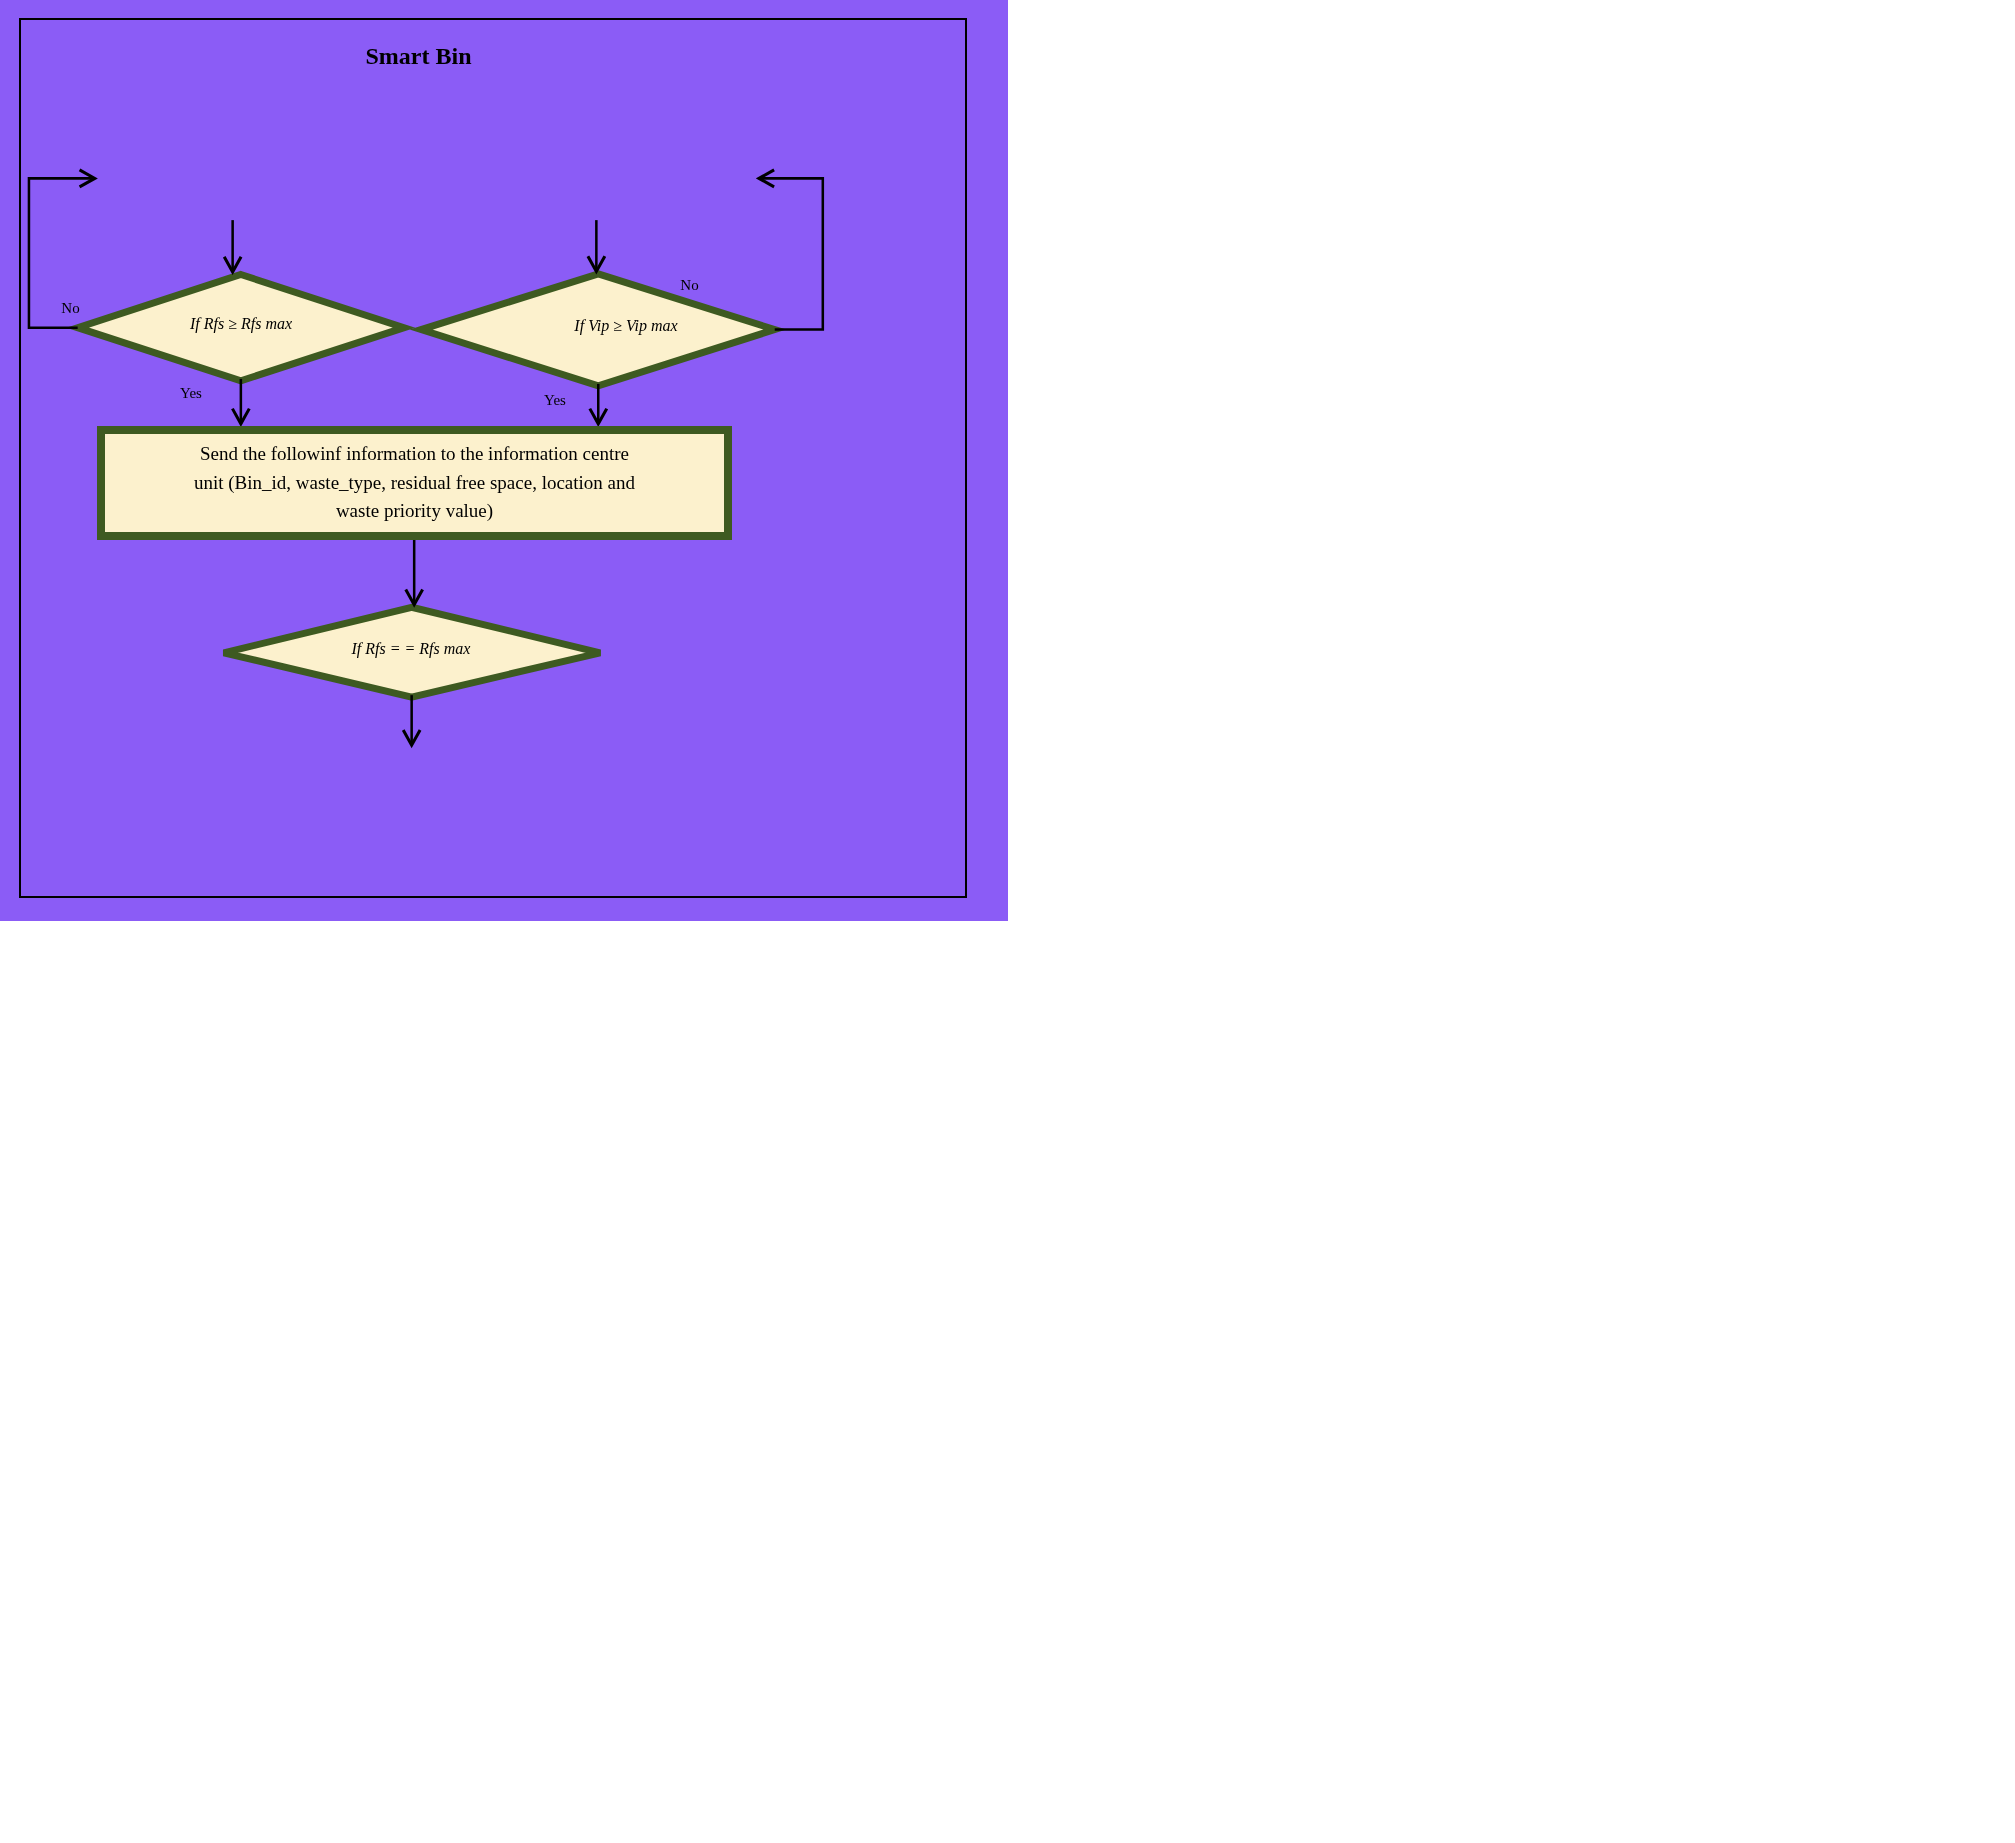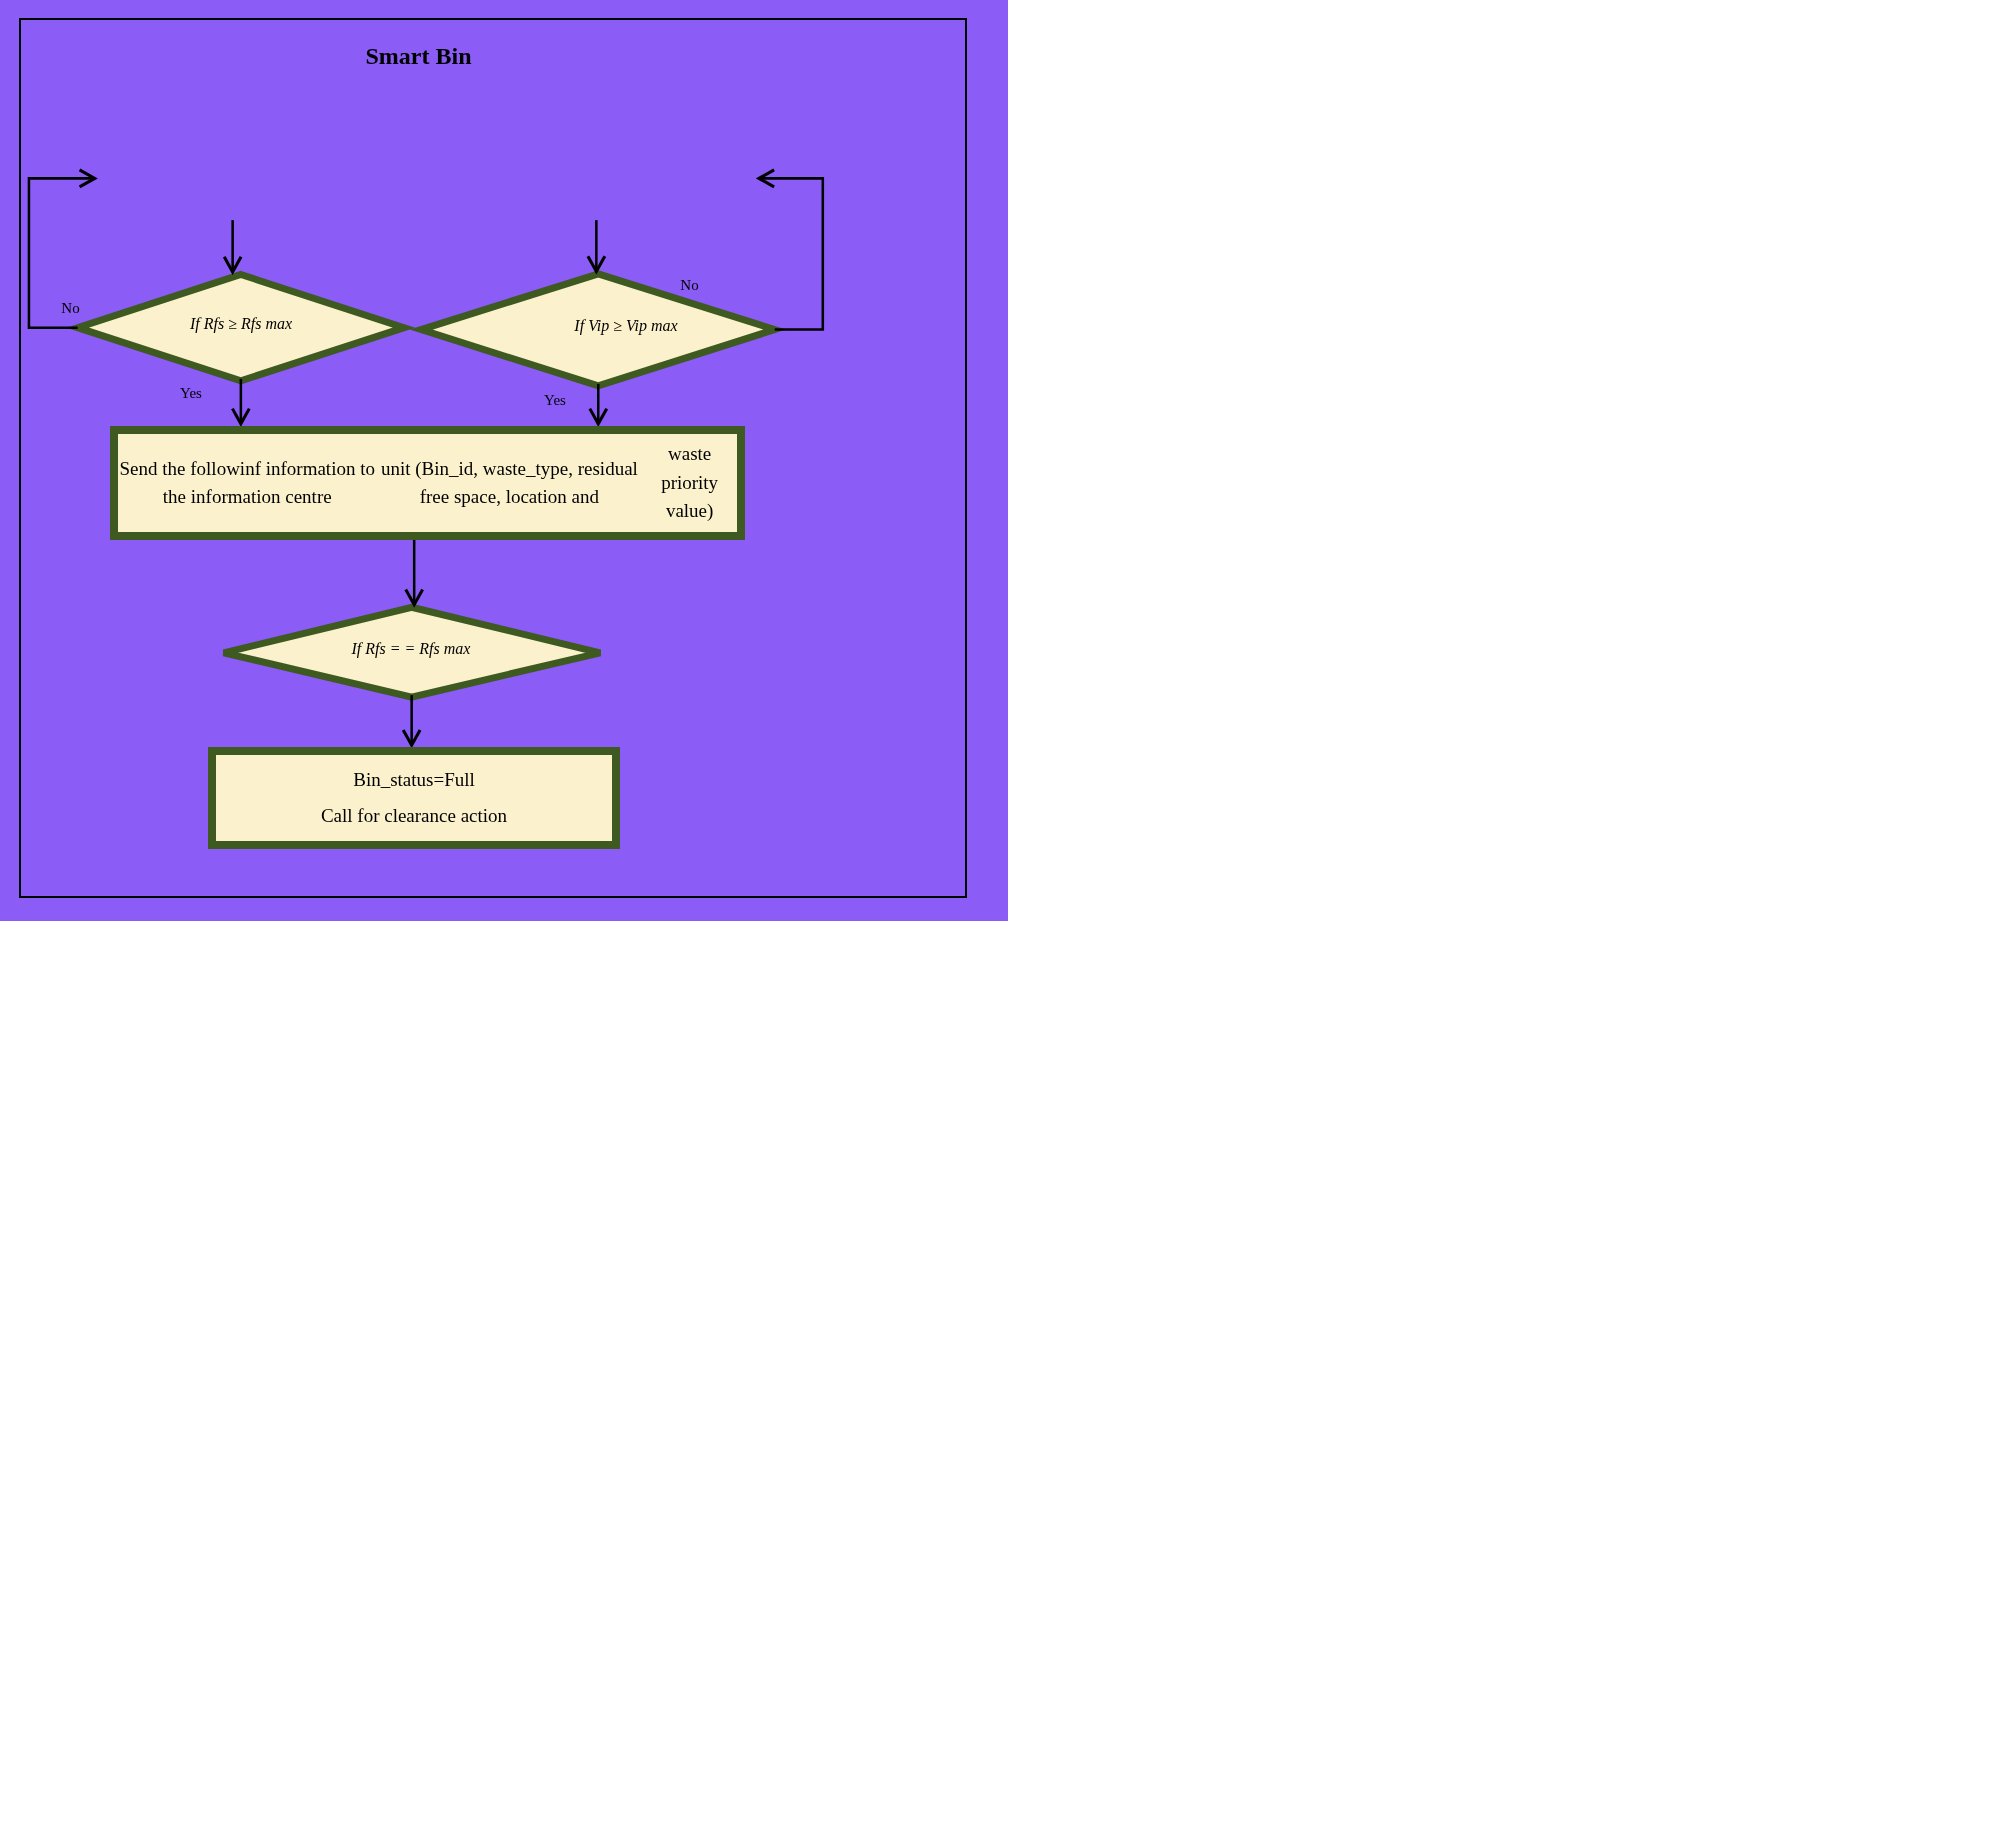--- a/index.html
+++ b/index.html
@@ -46,24 +46,23 @@
     padding-top: 5px;
   }
   .node-read-vip {
     left: 434px; top: 137px;
     width: 323px; height: 85px;
     display: flex; align-items: center; justify-content: center;
   }
   .node-send-info {
     left: 97px; top: 426px;
     width: 635px; height: 114px;
-    display: flex; flex-direction: row;
-    align-items: center; justify-content: flex-end;
+    display: flex; flex-direction: column;
+    align-items: center; justify-content: center;
     line-height: 28.5px;
-    margin-left: 13px;
   }
   .node-bin-full {
     left: 208px; top: 747px;
     width: 412px; height: 102px;
     display: flex; flex-direction: column;
     align-items: center; justify-content: center;
     row-gap: 16.5px;
     line-height: 20px;
   }
   .svg-layer {
@@ -130,24 +129,20 @@
   </svg>
 
 
 
   <div class="node node-send-info">
     <span>Send the followinf information to the information centre</span>
     <span>unit (Bin_id, waste_type, residual free space, location and</span>
     <span>waste priority value)</span>
   </div>
 
-  <div class="node node-bin-full">
-    <span>Bin_status=Full</span>
-    <span>Call for clearance action</span>
-  </div>
 
   <div class="diamond-label label-check-rfs">If Rfs ≥ Rfs max</div>
   <div class="diamond-label label-check-vip">If Vip ≥ Vip max</div>
   <div class="diamond-label label-check-full">If Rfs = = Rfs max</div>
 
   <div class="edge-label edge-label-no-left">No</div>
   <div class="edge-label edge-label-no-right">No</div>
   <div class="edge-label edge-label-yes-left">Yes</div>
   <div class="edge-label edge-label-yes-right">Yes</div>
 

